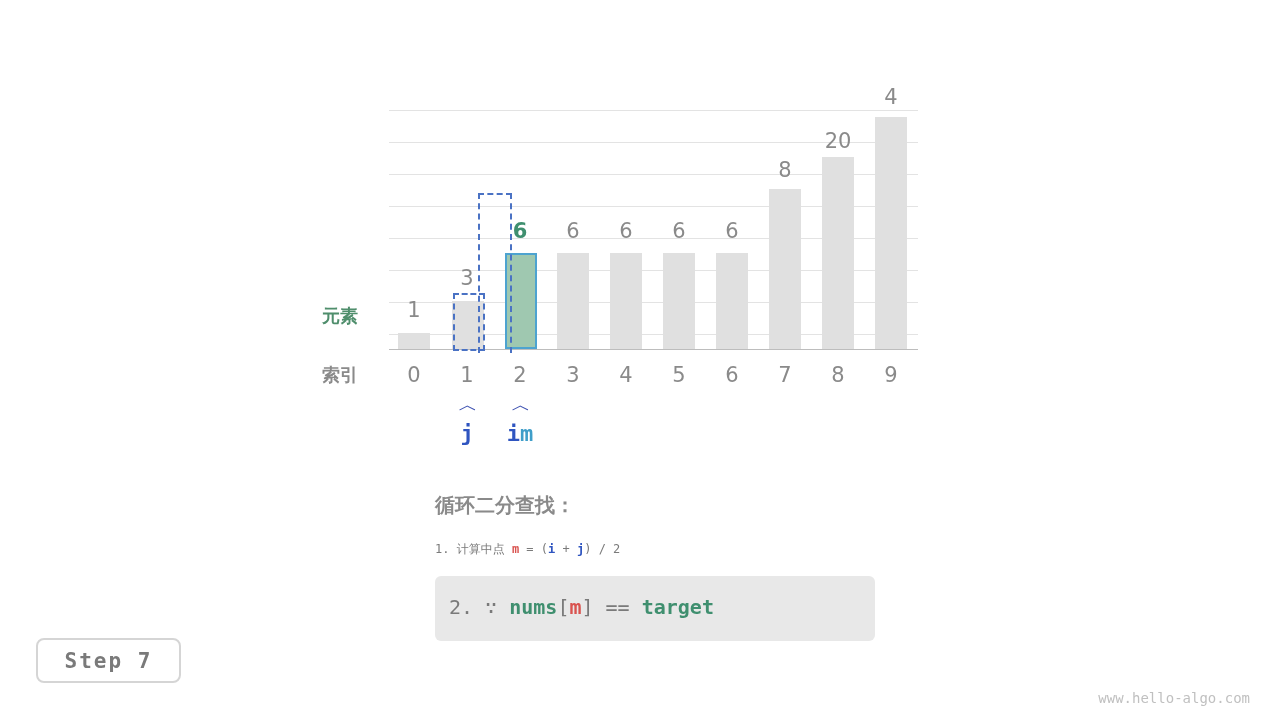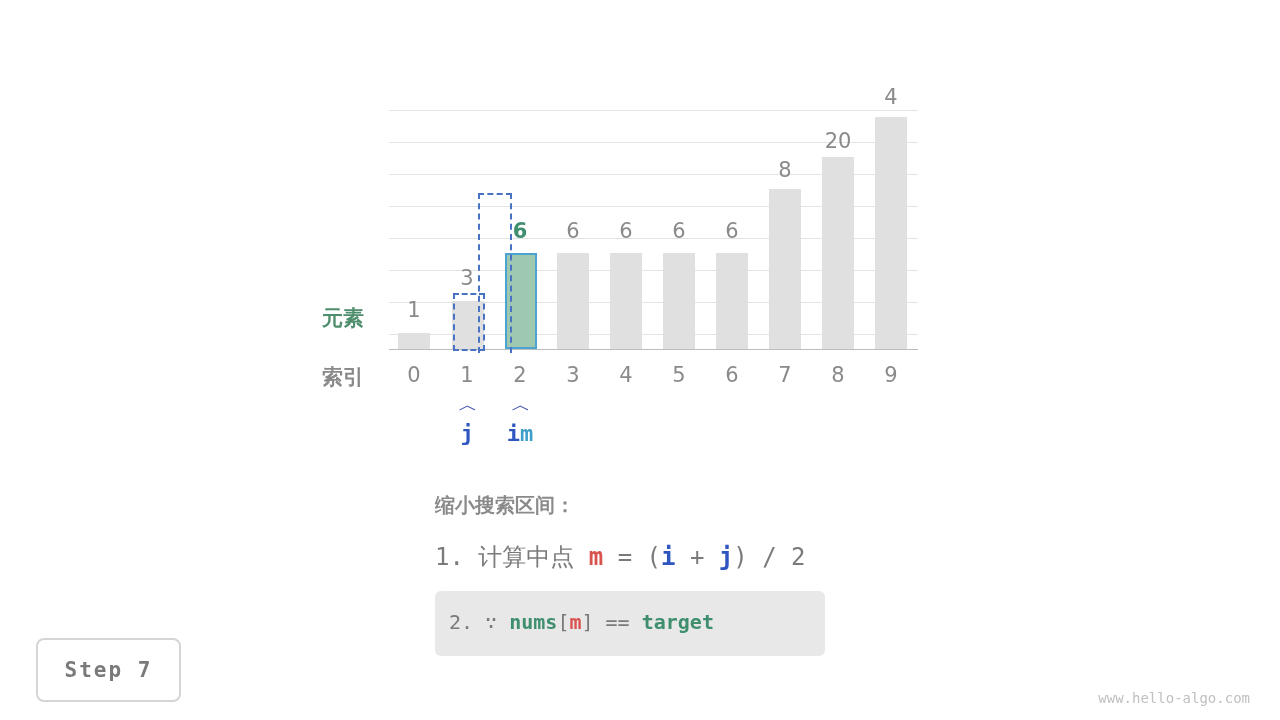--- a/index.html
+++ b/index.html
@@ -67,21 +67,21 @@
   .idx-label {
     position: absolute;
     width: 60px;
     text-align: center;
     font-size: 21px;
     color: #8a8a8a;
   }
 
   .row-title {
     position: absolute;
-    font-size: 21px;
+    font-size: 18px;
     font-weight: bold;
   }
   .row-title.elem {
     color: #4f8e6c;
   }
   .row-title.index {
     color: #8a8a8a;
   }
 
   
@@ -125,50 +125,50 @@
     width: 520px;
     font-family: "DejaVu Sans Mono", monospace;
   }
   .tb-title {
     font-size: 20px;
     font-weight: bold;
     color: #8a8a8a;
     margin-bottom: 22px;
   }
   .tb-line1 {
-    font-size: 24px;
+    font-size: 12px;
     color: #7a7a7a;
     margin-bottom: 18px;
     white-space: pre;
   }
   .tb-box {
     background: #e8e8e8;
     border-radius: 6px;
     padding: 14px 18px 16px 14px;
-    width: 390px;
+    width: 440px;
     box-sizing: border-box;
   }
   .tb-box .l {
     font-size: 20px;
     color: #7a7a7a;
     white-space: pre;
     line-height: 1.75;
   }
   .c-red { color: #d9534f; font-weight: bold; }
   .c-blue { color: #2f55c0; font-weight: bold; }
   .c-green { color: #3f8f6f; font-weight: bold; }
   .c-gray { color: #7a7a7a; }
 
   
   #step-badge {
     position: absolute;
     left: 36px;
     top: 638px;
     width: 145px;
-    height: 64px;
+    height: 45px;
     border: 2px solid #d5d5d5;
     border-radius: 8px;
     display: flex;
     align-items: center;
     justify-content: center;
     font-family: "DejaVu Sans Mono", monospace;
     font-size: 21px;
     font-weight: bold;
     color: #7a7a7a;
     letter-spacing: 2px;
@@ -242,21 +242,21 @@
   <div class="row-title index" style="left:322px; top:363px;">索引</div>
 
   <div class="caret" style="left:448px; top:392px;">︿</div>
   <div class="caret" style="left:501px; top:392px;">︿</div>
 
   <div class="ptr" style="left:437px; top:421px;"><span class="j">j</span></div>
   <div class="ptr" style="left:490px; top:421px;"><span class="i">i</span><span class="m">m</span></div>
 </div>
 
 <div id="textblock">
-  <div class="tb-title">缩小搜索区间：</div>
+  <div class="tb-title">循环二分查找：</div>
 
   <div class="tb-line1"><span class="c-gray">1. 计算中点 </span><span class="c-red">m</span><span class="c-gray"> = (</span><span class="c-blue">i</span><span class="c-gray"> + </span><span class="c-blue">j</span><span class="c-gray">) / 2</span></div>
 
   <div class="tb-box">
     <div class="l"><span class="c-gray">2. ∵ </span><span class="c-green">nums</span><span class="c-gray">[</span><span class="c-red">m</span><span class="c-gray">]</span><span class="c-gray"> == </span><span class="c-green">target</span></div>
   </div>
 </div>
 
 <div id="step-badge">Step 7</div>
 

